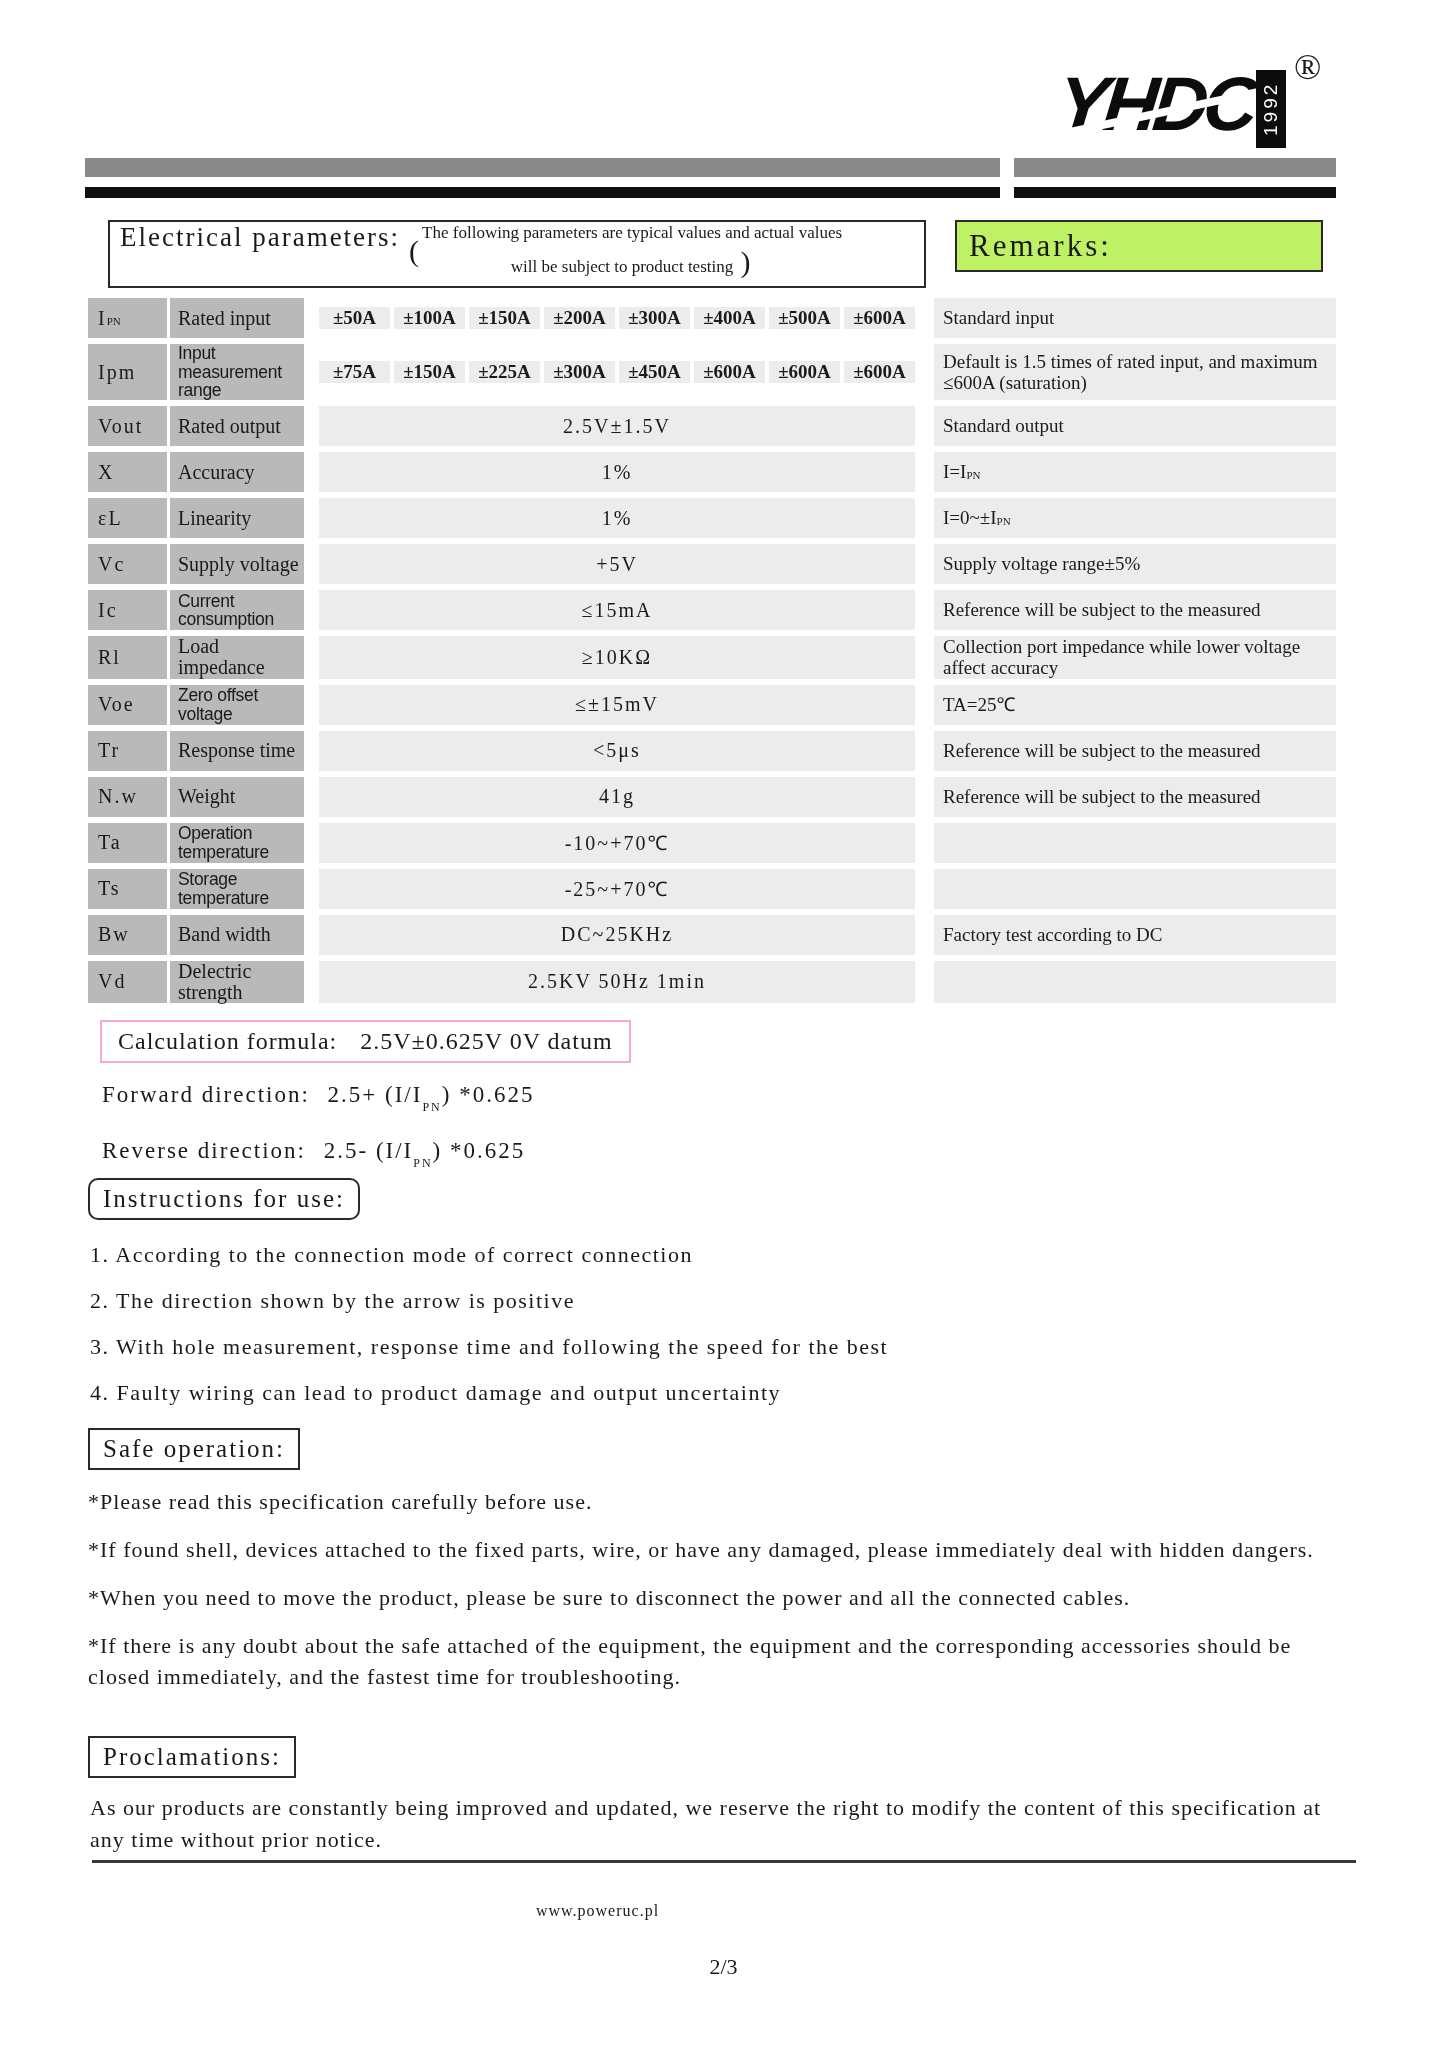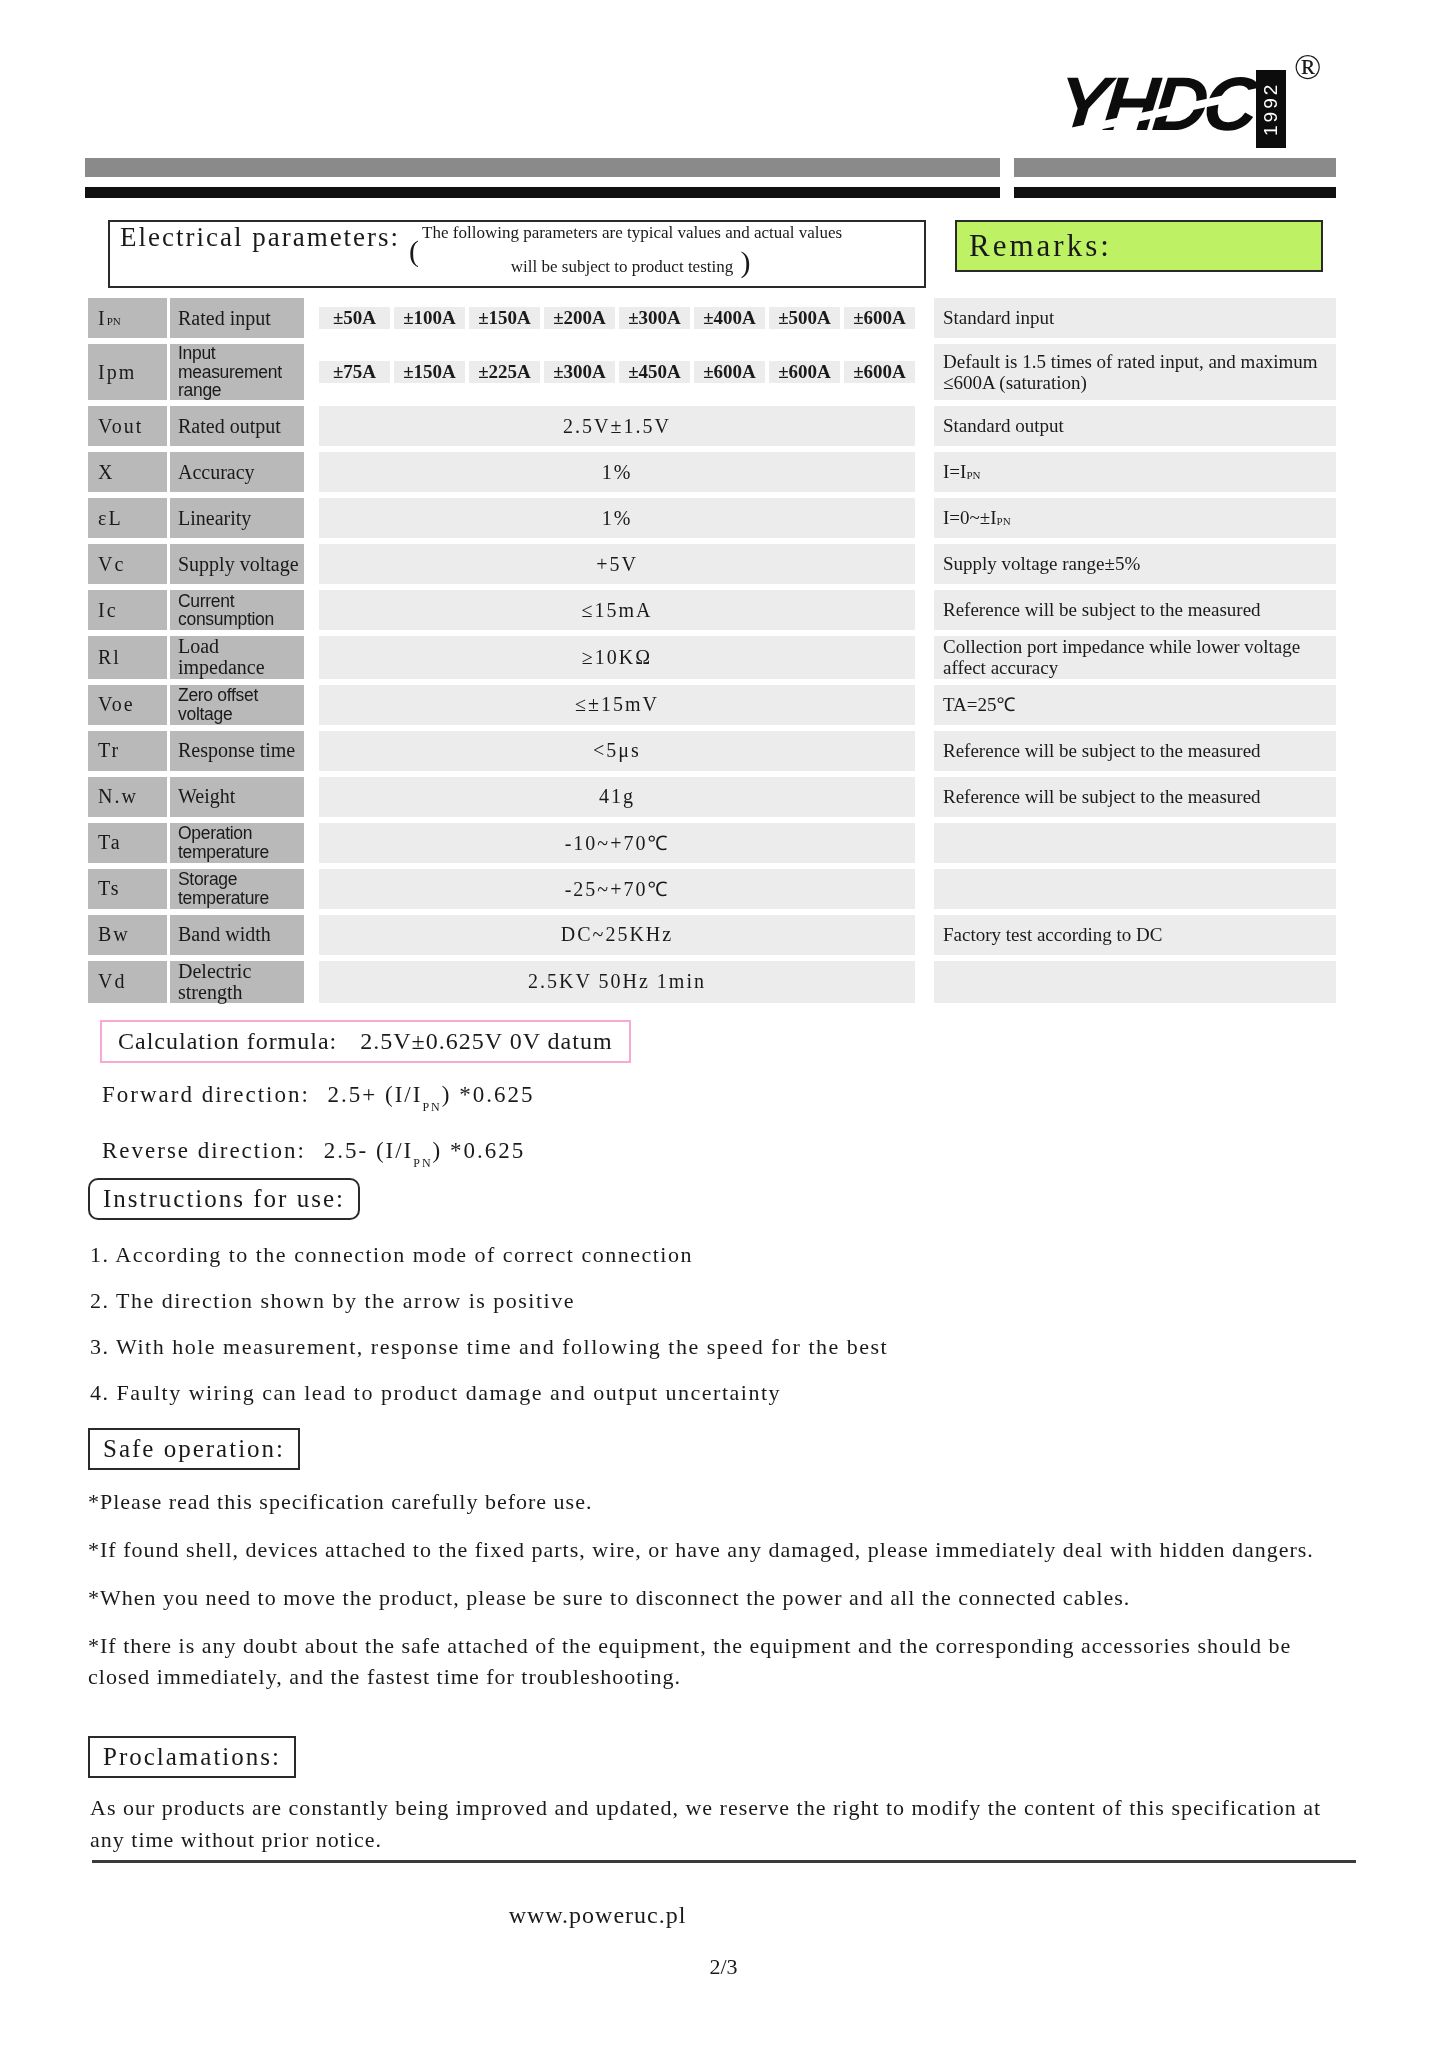--- a/index.html
+++ b/index.html
@@ -74,21 +74,21 @@
   .instr-list{position:absolute;left:90px;top:1240px;width:1260px;font-size:22px;letter-spacing:1.5px;}
   .instr-list .li{margin-bottom:16px;line-height:30px;}
   .safe-list{position:absolute;left:88px;top:1486px;width:1272px;font-size:22px;letter-spacing:1px;}
   .safe-list .li{margin-bottom:17px;line-height:31px;}
   .procl-text{position:absolute;left:90px;top:1792px;width:1268px;font-size:22px;
               letter-spacing:1px;line-height:32px;}
 
   
   .footer-rule{position:absolute;left:92px;top:1860px;width:1264px;height:3px;background:#3a3a3a;}
   .footer-url{position:absolute;left:0;top:1902px;width:1195px;text-align:center;
-              font-size:24px;letter-spacing:1px;}
+              font-size:16px;letter-spacing:1px;}
   .footer-page{position:absolute;left:0;top:1954px;width:1447px;text-align:center;font-size:22px;}
 </style>
 </head>
 <body>
 
 <div class="page">
 
   <div class="logo">
     <span class="logo-text">YHDC</span>
     <span class="logo-slash"></span>

